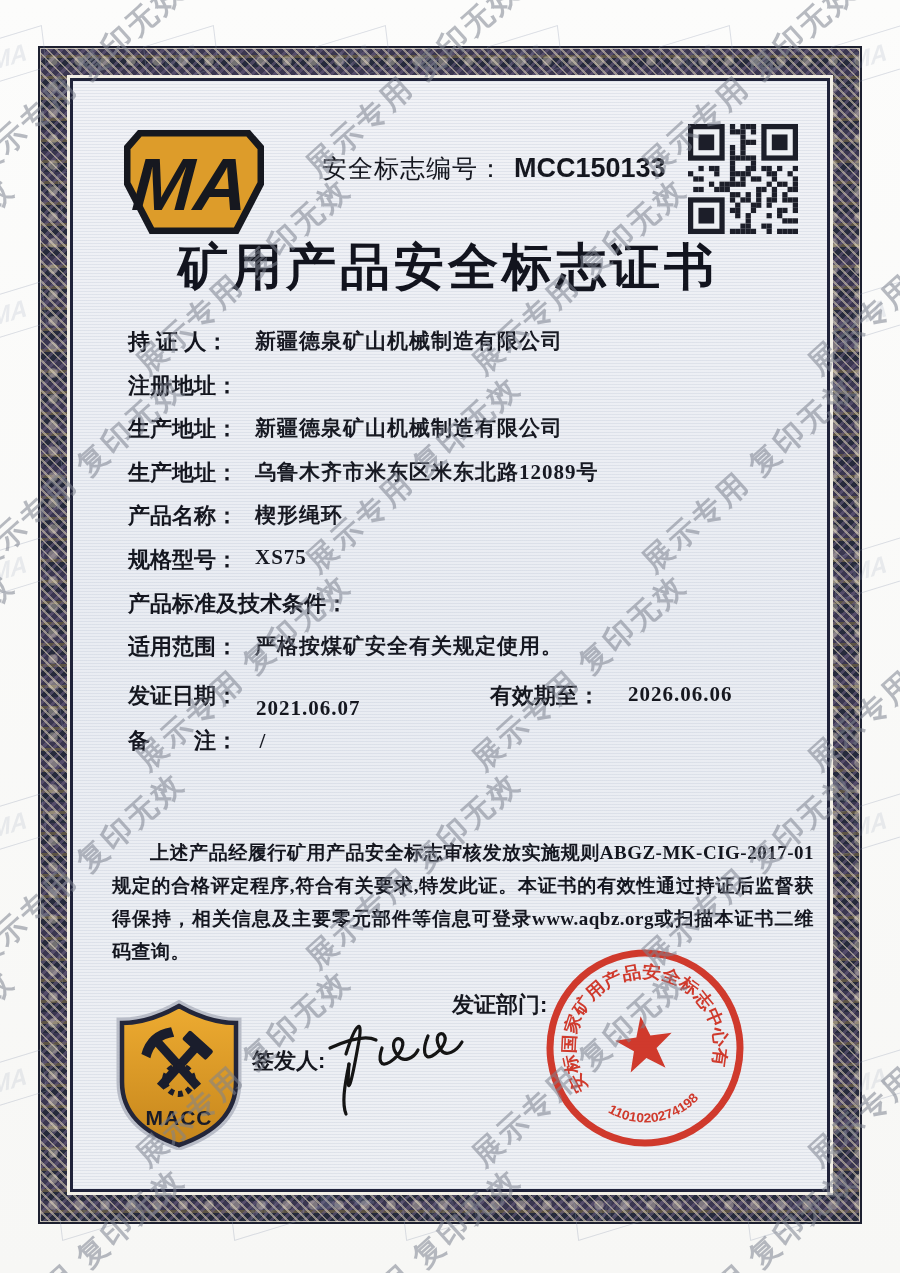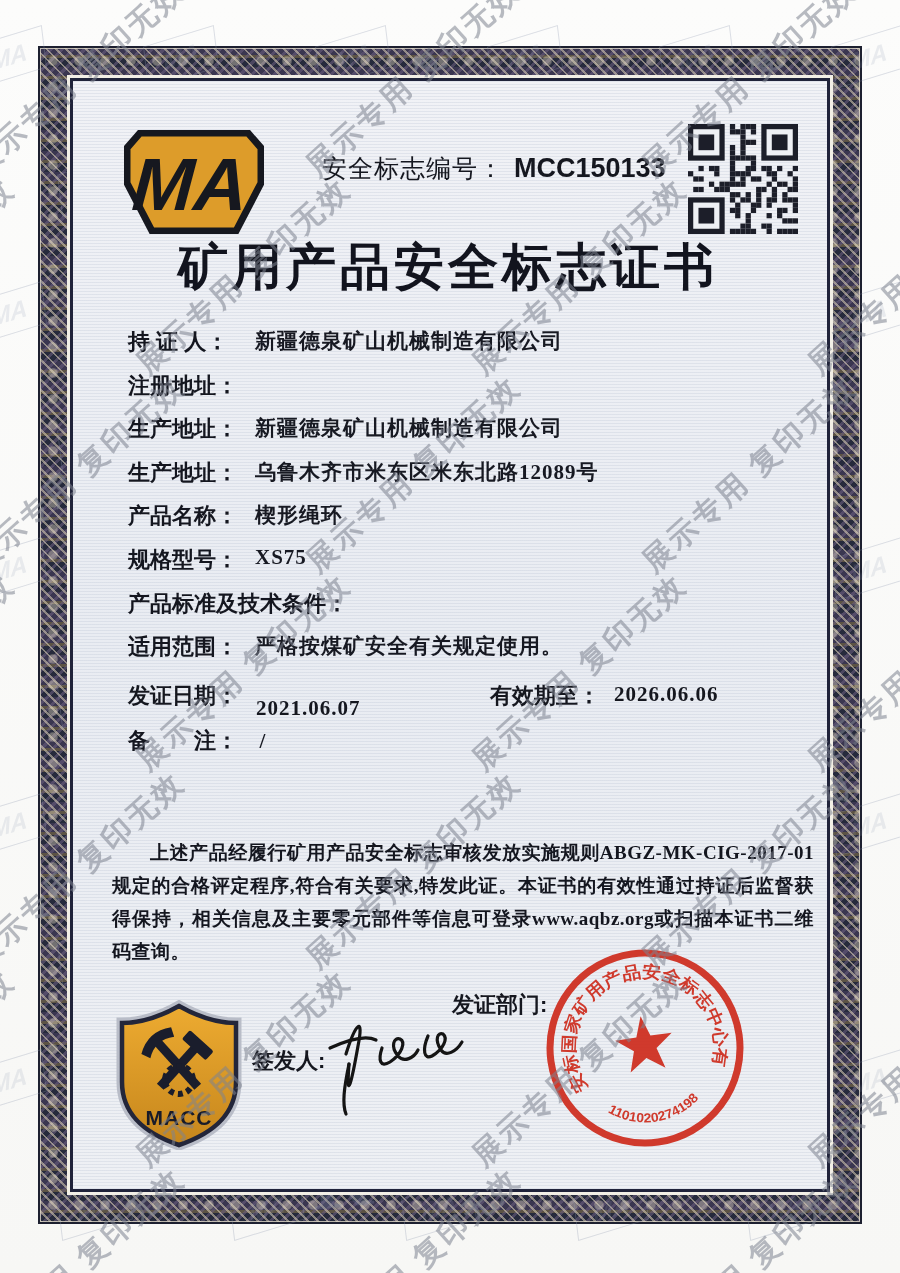--- a/index.html
+++ b/index.html
@@ -48,21 +48,21 @@
 
   .title{left:68px;top:234px;width:760px;text-align:center;
     font-family:"Liberation Serif",serif;font-weight:900;font-size:50px;letter-spacing:4px;color:#12141e;}
 
   .fields{left:128px;top:327px;width:690px;display:flex;flex-direction:column;}
   .frow{height:43.6px;display:flex;align-items:flex-start;white-space:nowrap;}
   .flabel{display:inline-block;min-width:127px;font-weight:bold;font-size:22px;color:#14161f;}
   .fvalue{font-family:"Liberation Serif",serif;font-weight:bold;font-size:21px;letter-spacing:1px;color:#171922;}
   .remark-row{left:128px;top:726px;}
   .exp-lbl{left:490px;top:681px;}
-  .exp-val{left:614px;top:682px;}
+  .exp-val{left:628px;top:682px;}
   .iss-lbl{left:128px;top:681px;}
   .iss-val{left:256px;top:696px;}
   .lbltxt{font-weight:bold;font-size:22px;white-space:nowrap;}
   .valtxt{font-family:"Liberation Serif",serif;font-weight:bold;font-size:21px;letter-spacing:1px;white-space:nowrap;}
 
   .statement{left:112px;top:836px;width:702px;font-family:"Liberation Serif",serif;
     font-weight:bold;font-size:19px;line-height:33px;text-indent:2em;letter-spacing:.5px;
     text-align:justify;color:#14161f;}
 
   .shield{left:114px;top:1000px;width:130px;height:150px;}

